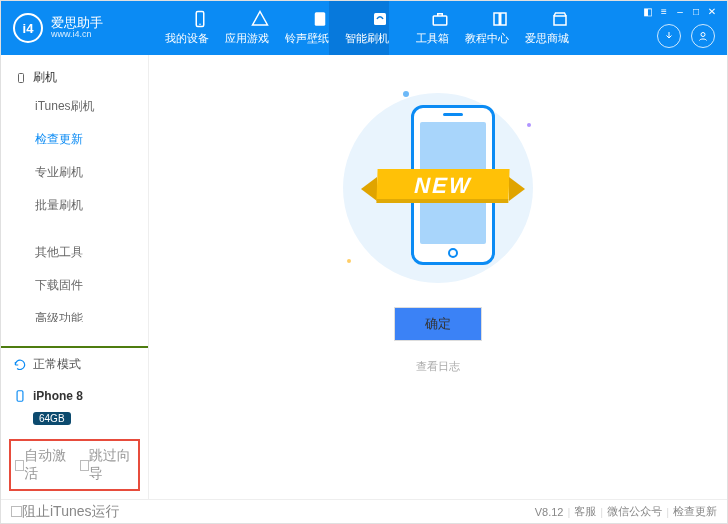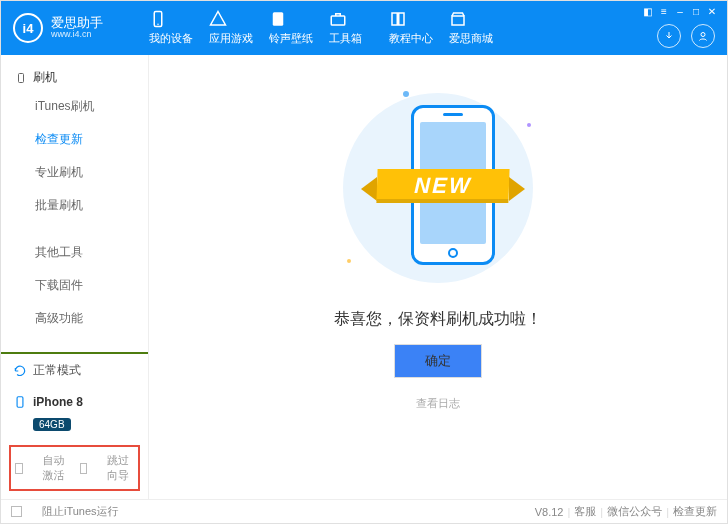--- a/index.html
+++ b/index.html
@@ -8,21 +8,21 @@
 .app { width: 728px; height: 524px; background: #fff; display: flex; flex-direction: column; border: 1px solid #e0e0e0; box-shadow: 0 0 4px rgba(0,0,0,0.1); }
 
 
 .header { height: 54px; background: #0b8bf4; display: flex; align-items: stretch; color: #fff; flex-shrink: 0; }
 .brand { display: flex; align-items: center; padding: 0 12px; width: 148px; }
 .brand-logo { width: 30px; height: 30px; border: 2px solid #fff; border-radius: 50%; display: flex; align-items: center; justify-content: center; font-weight: bold; font-size: 13px; color: #fff; }
 .brand-text { margin-left: 8px; font-size: 13px; line-height: 1.1; }
 .brand-text .sub { font-size: 9px; opacity: .85; }
 
 .nav { flex: 1; display: flex; }
-.nav-item { width: 60px; display: flex; flex-direction: column; align-items: flex-start; justify-content: center; gap: 3px; cursor: pointer; font-size: 11px; }
+.nav-item { width: 60px; display: flex; flex-direction: column; align-items: flex-end; justify-content: center; gap: 3px; cursor: pointer; font-size: 11px; }
 .nav-item.active { background: #0779dc; }
 .nav-icon { width: 18px; height: 18px; display: flex; align-items: center; justify-content: center; }
 .nav-icon svg { width: 18px; height: 18px; fill: #fff; }
 
 .win-ctrl { display: flex; align-items: center; gap: 6px; padding: 6px 10px 0 0; align-self: flex-start; }
 .wc { width: 10px; height: 10px; display:flex;align-items:center;justify-content:center; color:#fff; font-size:10px; line-height:1; cursor:pointer; }
 
 .header-right { display: flex; align-items: center; gap: 10px; padding: 0 12px; }
 .circ-btn { width: 24px; height: 24px; border: 1.5px solid rgba(255,255,255,.8); border-radius: 50%; display:flex; align-items:center; justify-content:center; cursor:pointer; }
 .circ-btn svg { width: 12px; height: 12px; stroke:#fff; fill:none; stroke-width:2; }
@@ -39,21 +39,21 @@
 .side-item { padding: 8px 14px 8px 34px; cursor:pointer; color:#666; }
 .side-item.active { color:#0b8bf4; }
 
 .side-bottom { border-top:2px solid #4d7c0f;margin-top:24px; }
 .sb-row { padding: 8px 12px; display:flex; align-items:center; gap:6px; cursor:pointer; }
 .sb-row svg { width:14px; height:14px; }
 .badge { background:#0c4a6e; color:#fff; font-size:10px; padding:1px 6px; border-radius:3px; }
 .dev-name { font-weight:bold; color:#333; }
 
 .opt-box { margin: 6px 8px 8px; border:2px solid #e74c3c; padding:6px 4px; display:flex; gap:10px; }
-.chk { display:flex; align-items:center; gap:20px; color:#999; font-size:11px; cursor:pointer; }
+.chk { display:flex; align-items:center; gap:0; color:#999; font-size:14px; cursor:pointer; }
 .chk .box { width:11px; height:11px; border:1px solid #bbb; }
 
 
 .main { flex:1; display:flex; flex-direction:column; align-items:center; justify-content:flex-start; padding-top: 28px; position:relative; }
 
 
 .illus { width: 210px; height: 210px; position:relative; }
 .circle { position:absolute; width:190px; height:190px; top:10px; left:10px; background:#e9f4fd; border-radius:50%; }
 .dot { position:absolute; width:6px; height:6px; border-radius:50%; background:#0b8bf4; opacity:.6; }
 .sp1 { top:8px; left:70px; } .sp2 { top:40px; right:12px; width:4px; height:4px; background:#7c4dff;} .sp3 { bottom:30px; left:14px; width:4px; height:4px; background:#ffab00;}
@@ -109,20 +109,29 @@
         <span>应用游戏</span>
       </div>
       <div class="nav-item">
         <span class="nav-icon">
             <svg viewBox="0 0 24 24">
               <rect x="5" y="3" width="14" height="18" rx="2" fill="#fff"></rect>
             </svg>
           </span>
         <span>铃声壁纸</span>
       </div>
+      <div class="nav-item active">
+        <span class="nav-icon">
+            <svg viewBox="0 0 24 24">
+              <rect x="4" y="4" width="16" height="16" rx="2" fill="#fff"></rect>
+              <path d="M8 12c2-4 6-4 8 0" fill="none" stroke="#0779dc" stroke-width="2"></path>
+            </svg>
+          </span>
+        <span>智能刷机</span>
+      </div>
       <div class="nav-item">
         <span class="nav-icon">
             <svg viewBox="0 0 24 24">
               <rect x="3" y="8" width="18" height="12" rx="1" fill="none" stroke="#fff" stroke-width="2"></rect>
               <path d="M9 8V5h6v3" fill="none" stroke="#fff" stroke-width="2"></path>
             </svg>
           </span>
         <span>工具箱</span>
       </div>
       <div class="nav-item">
@@ -225,21 +234,20 @@
           <div class="spk"></div>
             <div class="screen"></div>
             <div class="home"></div>
         </div>
         <div class="ribbon">
           <span class="rib-end rib-l"></span>
           <div class="rib-body">NEW</div>
           <span class="rib-end rib-r"></span>
         </div>
       </div>
-      <div class="msg">恭喜您，保资料刷机成功啦！</div>
       <button class="btn">确定</button>
       <span class="loglink">查看日志</span>
     </div>
   </div>
 
   <div class="footer">
     <label class="chk">
         <span class="box"></span>
         <span>阻止iTunes运行</span>
       </label>

